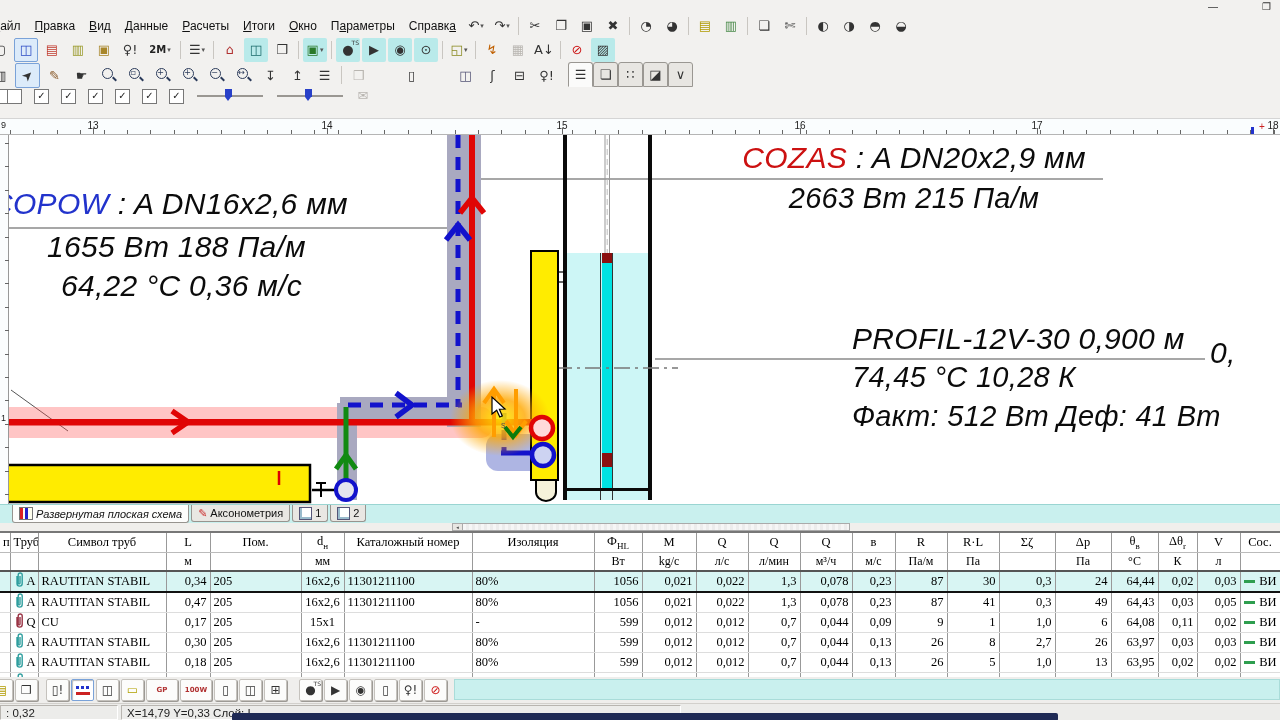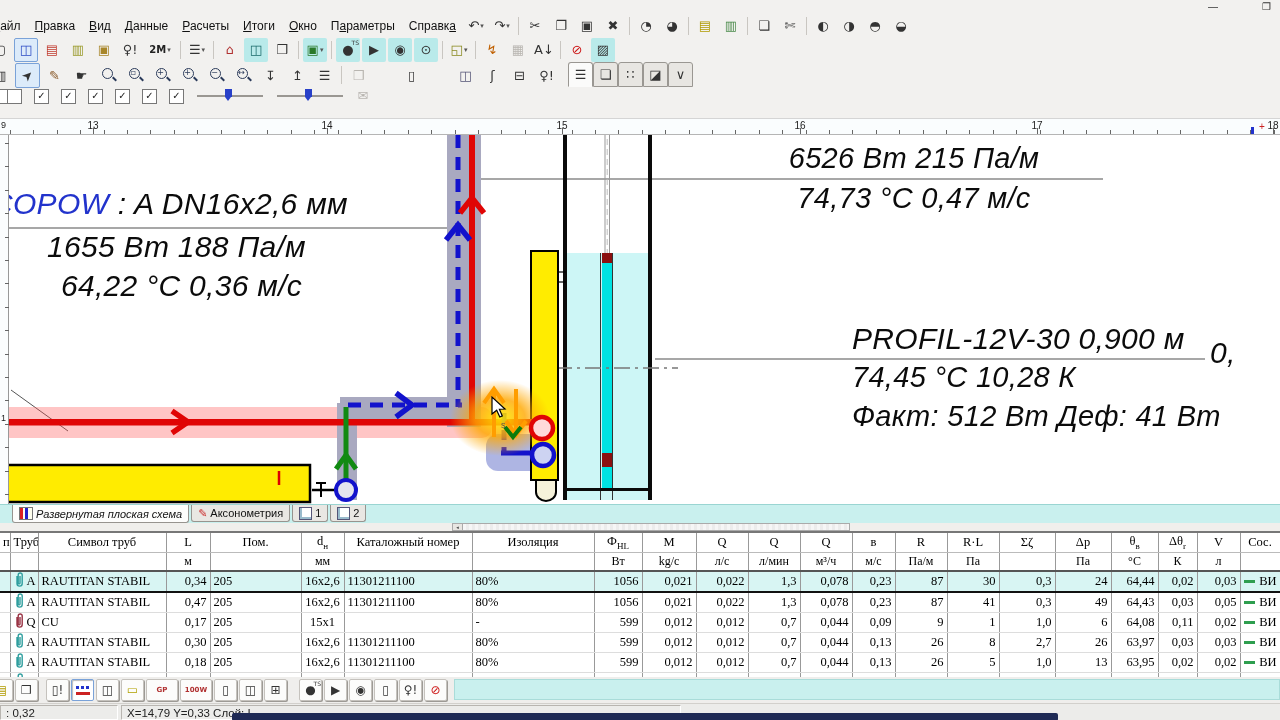--- a/index.html
+++ b/index.html
@@ -642,22 +642,22 @@
       <text x="501" y="293" font-size="9" fill="#555" font-family="Liberation Sans, sans-serif">s</text>
     </svg>
 
     <div class="dlabel" id="lbl-copow1">
       <span style="color: rgb(34, 51, 204);">COPOW</span><span> : A DN16x2,6 мм</span>
     </div>
     <div class="dlabel val" id="lbl-copow2">1655 Вт 188 Па/м</div>
     <div class="dlabel val" id="lbl-copow3">64,22 °С 0,36 м/с</div>
 
     <div class="dlabel" id="lbl-cozas">
-      <div class="val">6526 Вт 215 Па/м</div>
-      <div class="val">74,73 °С 0,47 м/с</div>
+      <div><span style="color: rgb(204, 17, 17);">COZAS</span><span> : A DN20x2,9 мм</span></div>
+      <div class="val">2663 Вт 215 Па/м</div>
     </div>
 
     <div class="dlabel" id="lbl-profil">
       <div>PROFIL-12V-30  0,900 м</div>
       <div class="val">74,45 °С 10,28 К</div>
       <div class="val">Факт: 512 Вт  Деф: 41 Вт</div>
     </div>
 
     <div class="dlabel" id="lbl-clip-right">0,</div>
   </div>

